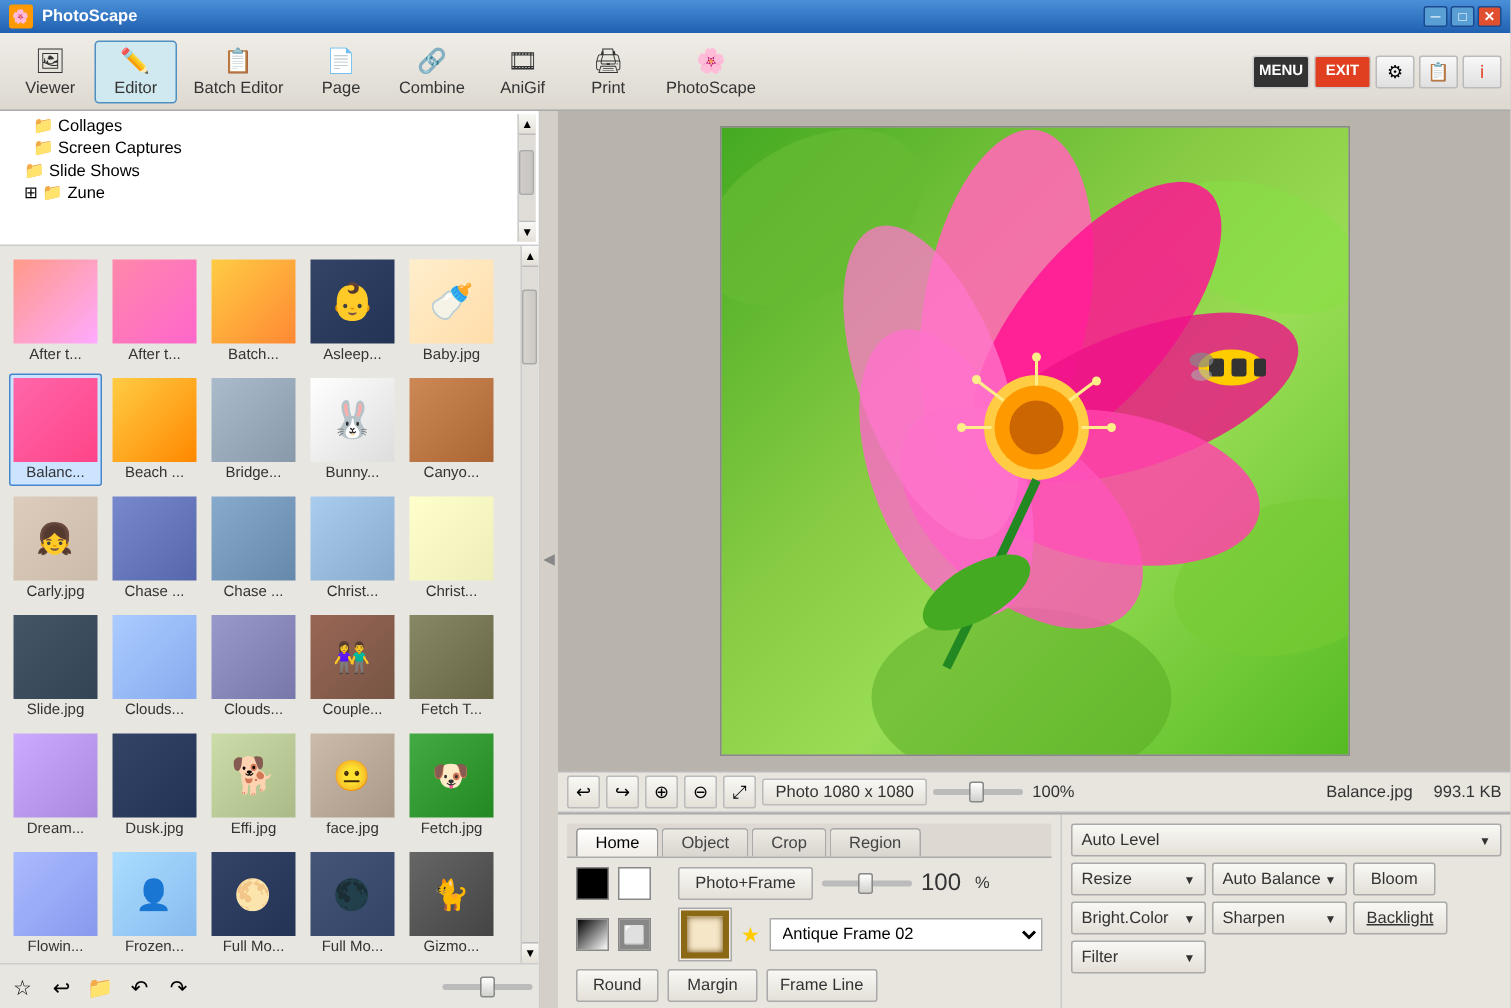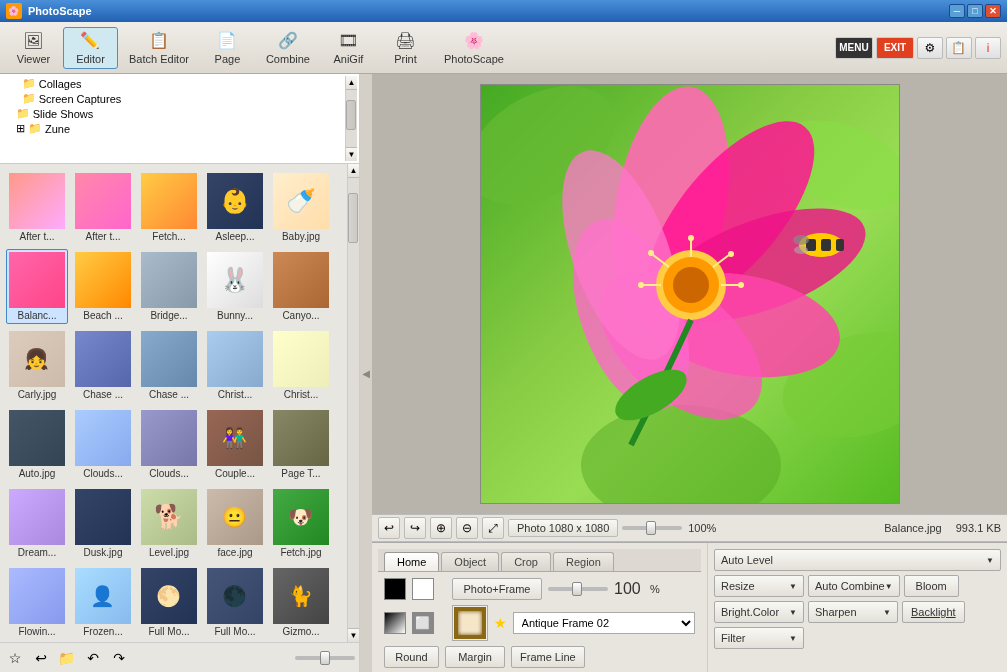--- a/index.html
+++ b/index.html
@@ -226,21 +226,21 @@
             <div class="thumb-item">
               <div class="thumb-img thumb-after"></div>
               <div class="thumb-label">After t...</div>
             </div>
             <div class="thumb-item">
               <div class="thumb-img thumb-after" style="background:linear-gradient(135deg,#ff88aa,#ff66cc);"></div>
               <div class="thumb-label">After t...</div>
             </div>
             <div class="thumb-item">
               <div class="thumb-img thumb-afternoon"></div>
-              <div class="thumb-label">Fetch...</div>
+              <div class="thumb-label">Batch...</div>
             </div>
             <div class="thumb-item">
               <div class="thumb-img thumb-asleep" style="display:flex;align-items:center;justify-content:center;">
                   <span style="font-size:24px;">👶</span>
                 </div>
               <div class="thumb-label">Asleep...</div>
             </div>
             <div class="thumb-item">
               <div class="thumb-img thumb-baby" style="display:flex;align-items:center;justify-content:center;">
                   <span style="font-size:24px;">🍼</span>
@@ -286,53 +286,53 @@
             <div class="thumb-item">
               <div class="thumb-img thumb-christ1"></div>
               <div class="thumb-label">Christ...</div>
             </div>
             <div class="thumb-item">
               <div class="thumb-img thumb-christ2"></div>
               <div class="thumb-label">Christ...</div>
             </div>
             <div class="thumb-item">
               <div class="thumb-img thumb-city"></div>
-              <div class="thumb-label">Auto.jpg</div>
+              <div class="thumb-label">Slide.jpg</div>
             </div>
             <div class="thumb-item">
               <div class="thumb-img thumb-clouds"></div>
               <div class="thumb-label">Clouds...</div>
             </div>
             <div class="thumb-item">
               <div class="thumb-img thumb-clouds2"></div>
               <div class="thumb-label">Clouds...</div>
             </div>
             <div class="thumb-item">
               <div class="thumb-img thumb-couple" style="display:flex;align-items:center;justify-content:center;">
                   <span style="font-size:20px;">👫</span>
                 </div>
               <div class="thumb-label">Couple...</div>
             </div>
             <div class="thumb-item">
               <div class="thumb-img thumb-dead"></div>
-              <div class="thumb-label">Page T...</div>
+              <div class="thumb-label">Fetch T...</div>
             </div>
             <div class="thumb-item">
               <div class="thumb-img thumb-dream"></div>
               <div class="thumb-label">Dream...</div>
             </div>
             <div class="thumb-item">
               <div class="thumb-img thumb-dusk"></div>
               <div class="thumb-label">Dusk.jpg</div>
             </div>
             <div class="thumb-item">
               <div class="thumb-img thumb-effi" style="display:flex;align-items:center;justify-content:center;">
                   <span style="font-size:24px;">🐕</span>
                 </div>
-              <div class="thumb-label">Level.jpg</div>
+              <div class="thumb-label">Effi.jpg</div>
             </div>
             <div class="thumb-item">
               <div class="thumb-img thumb-face" style="display:flex;align-items:center;justify-content:center;">
                   <span style="font-size:20px;">😐</span>
                 </div>
               <div class="thumb-label">face.jpg</div>
             </div>
             <div class="thumb-item">
               <div class="thumb-img thumb-fetch" style="display:flex;align-items:center;justify-content:center;">
                   <span style="font-size:20px;">🐶</span>
@@ -515,21 +515,21 @@
             <span class="dropdown-arrow">▼</span>
           </div>
         </div>
 
         <div class="right-edit-row">
           <div class="wide-btn">
             <span>Resize</span>
             <span class="dropdown-arrow">▼</span>
           </div>
           <div class="wide-btn">
-            <span>Auto Combine</span>
+            <span>Auto Balance</span>
             <span class="dropdown-arrow">▼</span>
           </div>
           <button class="edit-btn" style="min-width:55px;">Bloom</button>
         </div>
 
         <div class="right-edit-row">
           <div class="wide-btn">
             <span>Bright.Color</span>
             <span class="dropdown-arrow">▼</span>
           </div>

